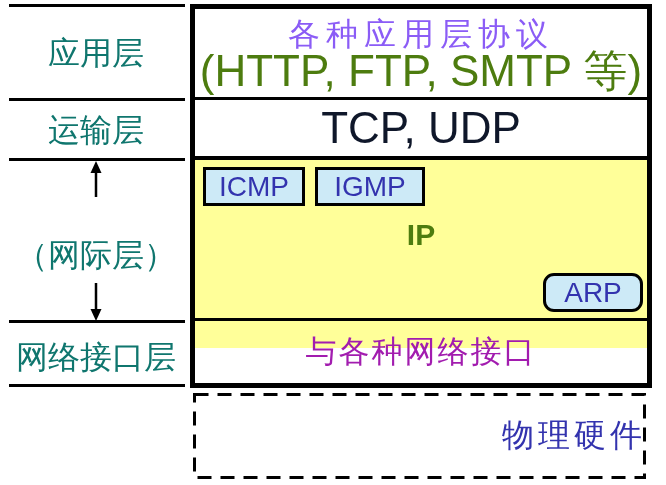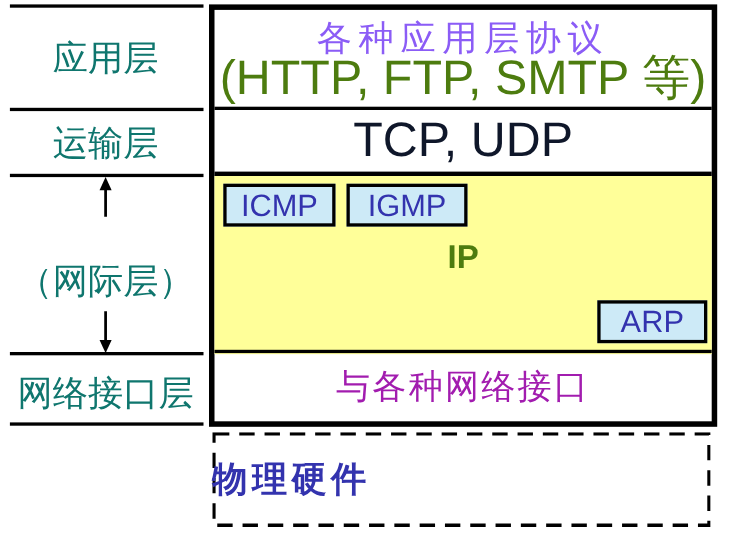--- a/index.html
+++ b/index.html
@@ -26,39 +26,39 @@
     border:5px solid #000;box-sizing:border-box;
     background:#fff;
   }
   .row{position:absolute;left:0;width:452px;}
   .sep{position:absolute;left:0;width:452px;background:#000;}
   .row-center{display:flex;flex-direction:column;justify-content:center;align-items:center;}
   #app-row{top:0;height:88px;}
   #app-row .l1{font-size:32px;letter-spacing:6px;color:#8b5cf6;line-height:36px;}
   #app-row .l2{font-size:44px;color:#4d7c0f;line-height:38px;}
   #transport-row{top:91px;height:56px;font-size:44px;color:#0f172a;}
-  #network-row{top:151px;height:162px;background:#FFFF99;}
+  #network-row{top:151px;height:188px;background:#FFFF99;}
   .proto-box{
     position:absolute;height:39px;
     background:#CDEAF7;border:3px solid #000;box-sizing:border-box;
     display:flex;align-items:center;justify-content:center;
     font-size:28px;color:#3333AE;
   }
   #icmp-box{left:8px;top:7px;width:102px;}
   #igmp-box{left:120px;top:7px;width:110px;}
-  #arp-box{left:348px;top:113px;width:100px;}
+  #arp-box{left:348px;top:113px;width:100px;border-radius:11px;}
   #ip-label{
     position:absolute;left:0;top:58px;width:452px;text-align:center;
     font-size:30px;font-weight:bold;color:#4d7c0f;
   }
   #interface-row{top:312px;height:62px;font-size:31px;letter-spacing:2px;color:#a21caf;}
   
   #hardware-box{
     position:absolute;left:193px;top:393px;width:453px;height:86px;
-    display:flex;align-items:center;justify-content:flex-start;font-weight:bold;
+    display:flex;align-items:center;justify-content:flex-end;
   }
   #hardware-box .label{font-size:32px;letter-spacing:4px;color:#3333AE;position:relative;}
   #hardware-box svg{position:absolute;left:0;top:0;}
 </style>
 </head>
 <body>
 
 <div id="canvas">
 
   <div class="hline" style="top:4px;"></div>

